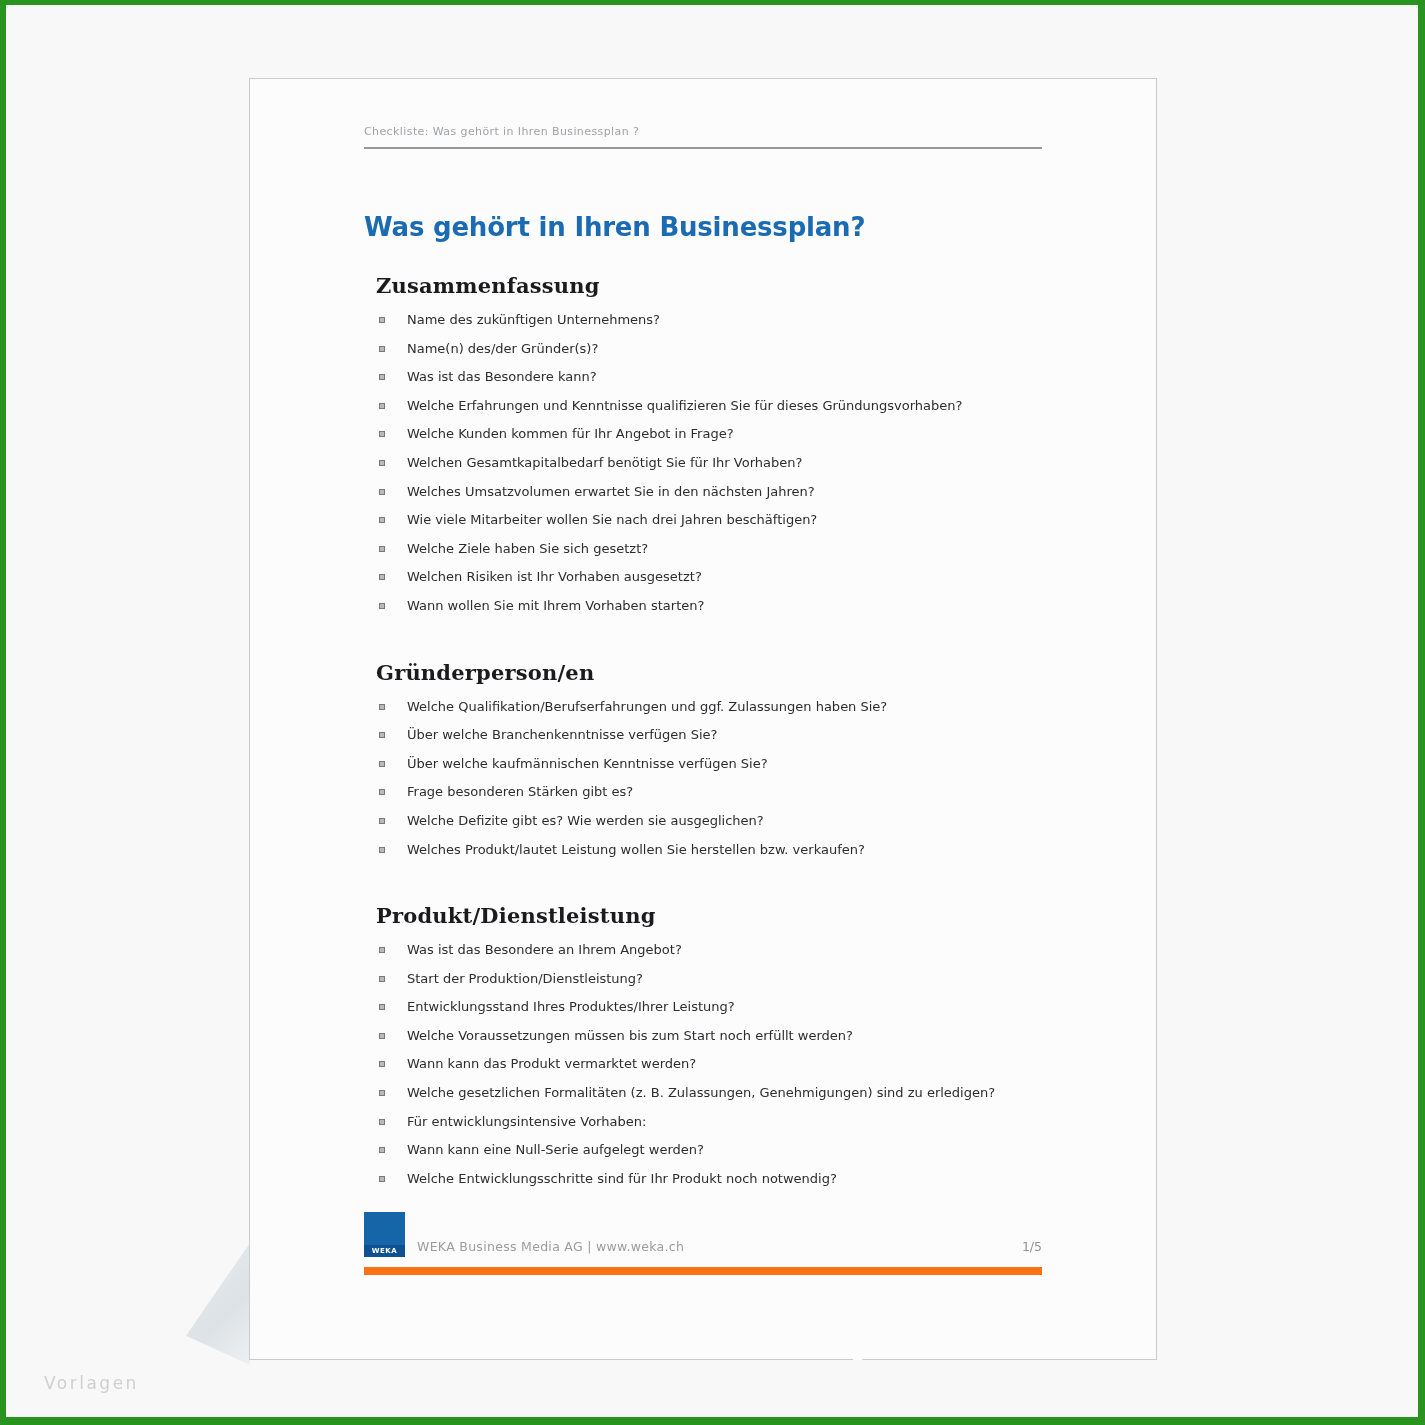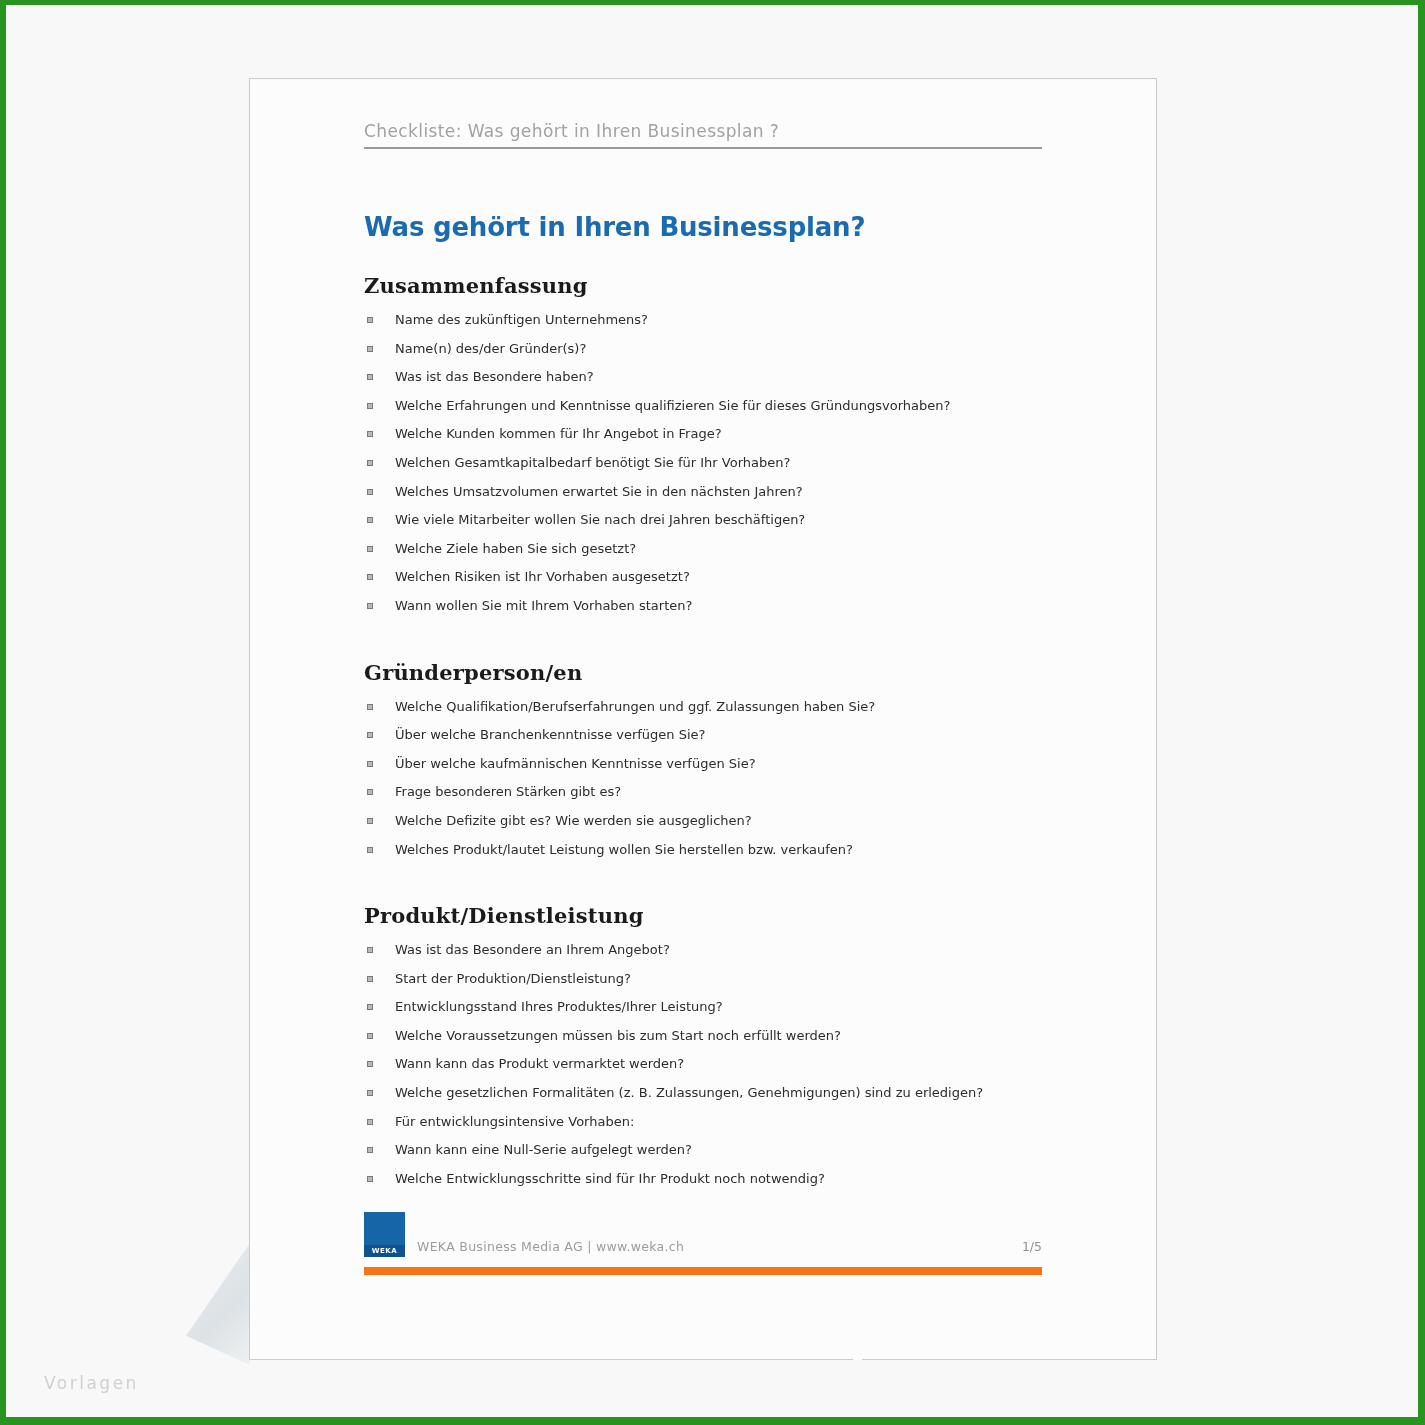--- a/index.html
+++ b/index.html
@@ -54,34 +54,34 @@
   .content {
     position: absolute;
     left: 114px;
     right: 114px;
     top: 0;
   }
   .doc-header {
     margin-top: 44px;
     padding-bottom: 7px;
     border-bottom: 2px solid #97999b;
-    font-size: 17px;
+    font-size: 11px;
     line-height: 17px;
     letter-spacing: 0.4px;
     color: #a0a2a4;
   }
   .doc-title {
     margin-top: 62px;
     font-size: 26px;
     line-height: 32px;
     font-weight: bold;
     letter-spacing: -0.2px;
     color: var(--title-blue, #1b6bb2);
   }
-  .section { margin: 0; }
+  .section { margin: 12px; }
   .section-heading {
     display: block;
     margin-top: 30px;
     font-family: "DejaVu Serif", serif;
     font-size: 21px;
     line-height: 26px;
     font-weight: bold;
     letter-spacing: 0.2px;
     color: #1b1b1d;
   }
@@ -173,21 +173,21 @@
       <div class="doc-header">Checkliste: Was gehört in Ihren Businessplan ?</div>
 
       <h1 class="doc-title">Was gehört in Ihren Businessplan?</h1>
 
       <div id="sections-root">
   <section class="section">
     <span class="section-heading">Zusammenfassung</span>
     <ul class="item-list">
               <li class="check-item"><span class="bullet"></span><span>Name des zukünftigen Unternehmens?</span></li>
               <li class="check-item"><span class="bullet"></span><span>Name(n) des/der Gründer(s)?</span></li>
-              <li class="check-item"><span class="bullet"></span><span>Was ist das Besondere haben?</span></li>
+              <li class="check-item"><span class="bullet"></span><span>Was ist das Besondere kann?</span></li>
               <li class="check-item"><span class="bullet"></span><span>Welche Erfahrungen und Kenntnisse qualifizieren Sie für dieses Gründungsvorhaben?</span></li>
               <li class="check-item"><span class="bullet"></span><span>Welche Kunden kommen für Ihr Angebot in Frage?</span></li>
               <li class="check-item"><span class="bullet"></span><span>Welchen Gesamtkapitalbedarf benötigt Sie für Ihr Vorhaben?</span></li>
               <li class="check-item"><span class="bullet"></span><span>Welches Umsatzvolumen erwartet Sie in den nächsten Jahren?</span></li>
               <li class="check-item"><span class="bullet"></span><span>Wie viele Mitarbeiter wollen Sie nach drei Jahren beschäftigen?</span></li>
               <li class="check-item"><span class="bullet"></span><span>Welche Ziele haben Sie sich gesetzt?</span></li>
               <li class="check-item"><span class="bullet"></span><span>Welchen Risiken ist Ihr Vorhaben ausgesetzt?</span></li>
               <li class="check-item"><span class="bullet"></span><span>Wann wollen Sie mit Ihrem Vorhaben starten?</span></li>
             </ul>
   </section>

